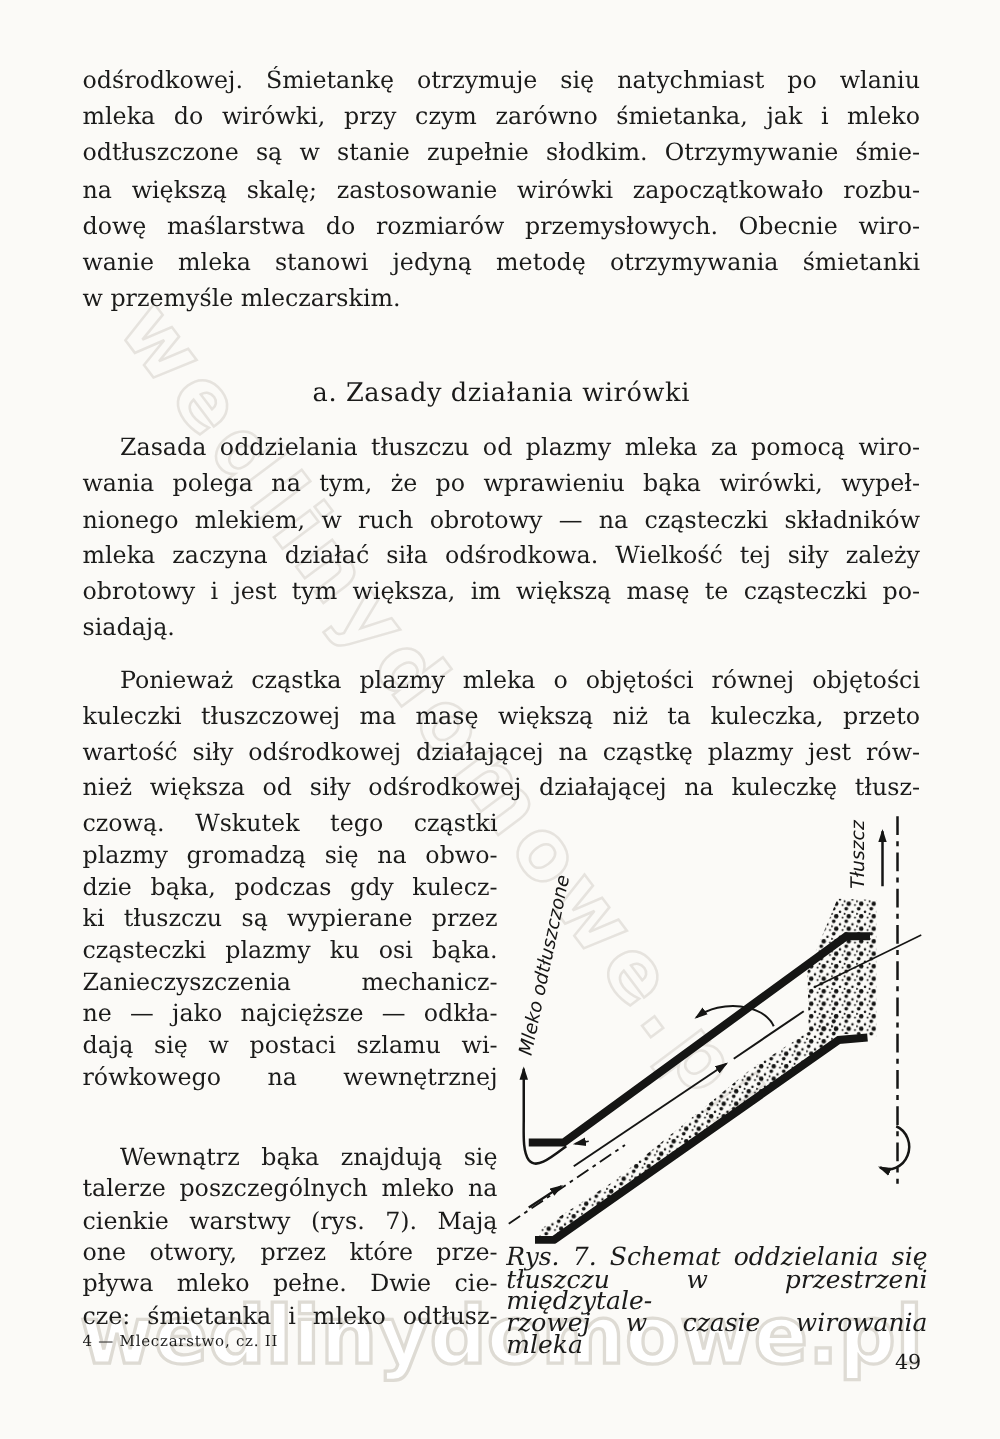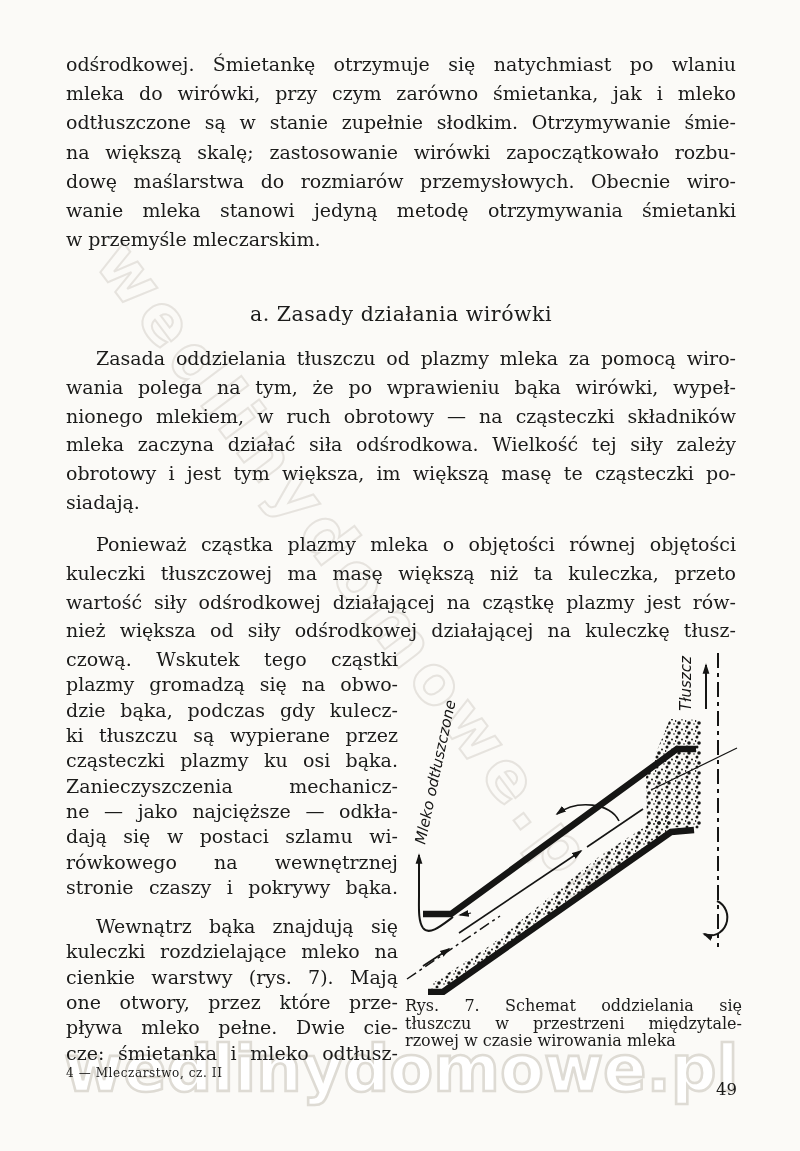--- a/index.html
+++ b/index.html
@@ -14,21 +14,21 @@
   .textblock{position:absolute;z-index:1;font-size:19px;line-height:29.2px;}
   .jline{text-align:justify;text-align-last:justify;white-space:normal;}
   .jline.last{text-align-last:left;}
   .jline.indent{text-indent:30px;}
   #para1{left:66px;top:50px;width:670px;}
   #heading{left:66px;top:302px;width:670px;text-align:center;font-size:20.5px;font-weight:normal;z-index:1;position:absolute;letter-spacing:0.5px;}
   #para2{left:66px;top:344px;width:670px;line-height:28.8px;}
   #para3{left:66px;top:530px;width:670px;line-height:28.8px;}
   #colpara1{left:66px;top:647px;width:332px;line-height:25.35px;font-size:19px;}
   #colpara2{left:66px;top:914px;width:332px;line-height:25.35px;font-size:19px;}
-  #caption{left:405px;top:997px;width:337px;font-size:16px;line-height:17.6px;}
+  #caption{left:405px;top:997px;width:337px;font-size:20px;line-height:17.6px;font-style:italic;}
   #footer-left{position:absolute;left:66px;top:1066px;font-size:12px;letter-spacing:0.6px;z-index:1;}
   #page-number{position:absolute;left:716px;top:1080px;font-size:16.5px;z-index:1;}
   .wm{
     position:absolute;z-index:0;
     font-family:"DejaVu Sans","Liberation Sans",sans-serif;
     font-weight:bold;
     color:#ffffff;
     -webkit-text-stroke:2.4px #e2dfd9;
     white-space:nowrap;
   }
@@ -87,26 +87,25 @@
   <div class="textblock" id="colpara1">
       <div class="jline">czową. Wskutek tego cząstki</div>
       <div class="jline">plazmy gromadzą się na obwo-</div>
       <div class="jline">dzie bąka, podczas gdy kulecz-</div>
       <div class="jline">ki tłuszczu są wypierane przez</div>
       <div class="jline">cząsteczki plazmy ku osi bąka.</div>
       <div class="jline">Zanieczyszczenia mechanicz-</div>
       <div class="jline">ne — jako najcięższe — odkła-</div>
       <div class="jline">dają się w postaci szlamu wi-</div>
       <div class="jline">rówkowego na wewnętrznej</div>
-      <div class="jline">stronie czaszy i pokrywy bąka.</div>
     </div>
 
   <div class="textblock" id="colpara2">
       <div class="jline indent">Wewnątrz bąka znajdują się</div>
-      <div class="jline">kuleczki rozdzielające mleko na</div>
+      <div class="jline">talerze poszczególnych mleko na</div>
       <div class="jline">cienkie warstwy (rys. 7). Mają</div>
       <div class="jline">one otwory, przez które prze-</div>
       <div class="jline">pływa mleko pełne. Dwie cie-</div>
       <div class="jline">cze: śmietanka i mleko odtłusz-</div>
     </div>
 
   <div id="figure">
     <svg width="340" height="350" viewBox="0 0 340 350" xmlns="http://www.w3.org/2000/svg">
       <defs>
         <marker id="arr" viewBox="0 0 10 7" refX="8" refY="3.5" markerWidth="11" markerHeight="8" orient="auto" markerUnits="userSpaceOnUse">

